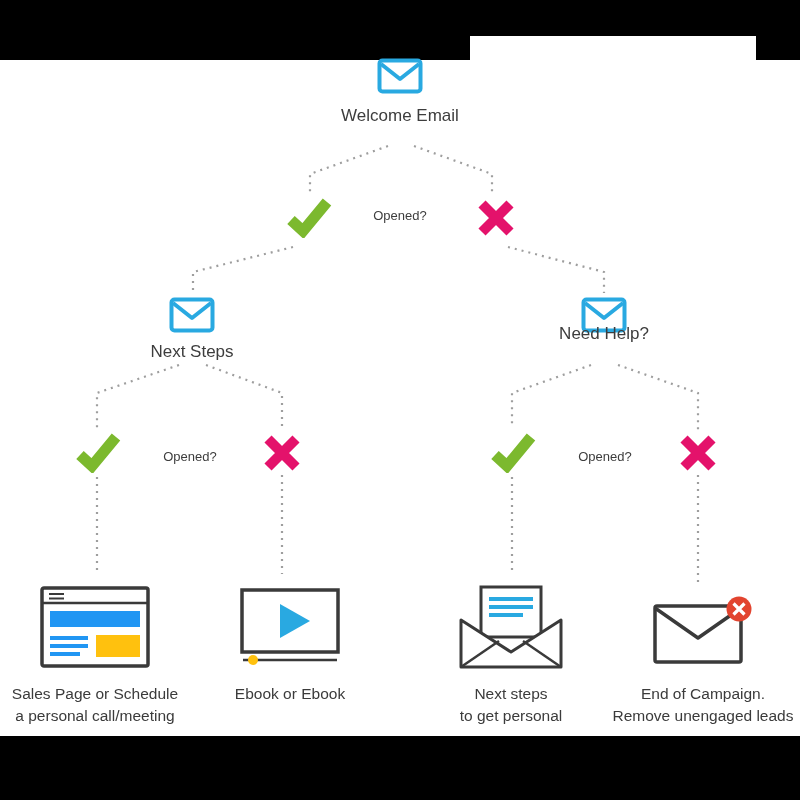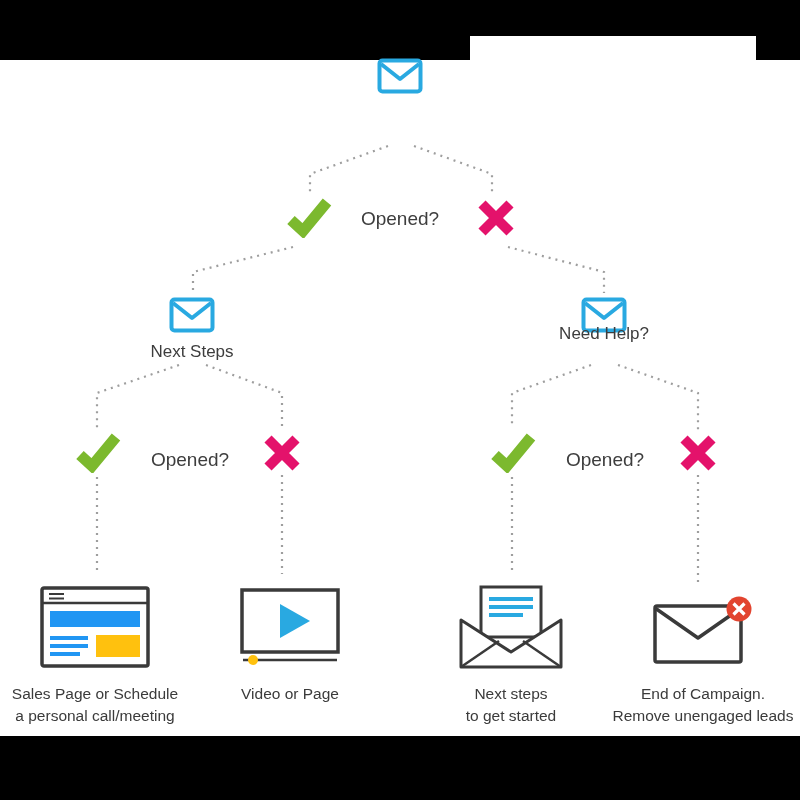--- a/index.html
+++ b/index.html
@@ -3,21 +3,21 @@
 <meta charset="utf-8">
 <style>
   html,body{margin:0;padding:0;background:#000;}
   #stage{
     position:relative;width:800px;height:800px;background:#ffffff;
     overflow:hidden;font-family:"Liberation Sans", sans-serif;color:#3d3d3d;
   }
   .abs{position:absolute;}
   .bar{position:absolute;background:#000;}
   .node-label{position:absolute;text-align:center;font-size:17px;color:#3d3d3d;}
-  .question{position:absolute;text-align:center;font-size:19px;color:#3d3d3d;}
+  .question{position:absolute;text-align:center;font-size:13px;color:#3d3d3d;}
   .caption{position:absolute;text-align:center;font-size:15.5px;line-height:22px;color:#3b3b3b;}
   svg{display:block;}
   #connectors{position:absolute;left:0;top:0;pointer-events:none;}
   .dotted{fill:none;stroke:#9e9e9e;stroke-width:2.2;stroke-dasharray:2 5;}
 </style>
 </head>
 <body>
 
 <div id="stage">
 
@@ -40,20 +40,21 @@
     <path class="dotted" d="M512,477 L512,570"></path>
     <path class="dotted" d="M698,475 L698,582"></path>
   </svg>
 
   <div class="abs" style="left:377px;top:58px;">
     <svg width="46" height="36" viewBox="0 0 46 36">
       <rect x="2.5" y="2.5" width="41" height="31" rx="3" fill="#fff" stroke="#29A9E1" stroke-width="4"></rect>
       <path d="M4,6 L23,21 L42,6" fill="none" stroke="#29A9E1" stroke-width="4" stroke-linejoin="round"></path>
     </svg>
   </div>
+  <div class="node-label" style="left:300px;top:106px;width:200px;">Welcome Email</div>
 
   <div class="abs" style="left:286px;top:196px;">
     <svg width="46" height="42" viewBox="0 0 46 42">
       <path d="M5,24 L17,35 L41,6" fill="none" stroke="#7CB92E" stroke-width="11"></path>
     </svg>
   </div>
   <div class="question" style="left:345px;top:208px;width:110px;">Opened?</div>
   <div class="abs" style="left:477px;top:199px;">
     <svg width="38" height="38" viewBox="0 0 38 38">
       <path d="M5,5 L33,33 M33,5 L5,33" stroke="#E4126B" stroke-width="10"></path>
@@ -120,37 +121,37 @@
 
   <div class="abs" style="left:240px;top:588px;">
     <svg width="100" height="78" viewBox="0 0 100 78">
       <rect x="2" y="2" width="96" height="62" fill="#fff" stroke="#3A3A3A" stroke-width="3.5"></rect>
       <polygon points="40,16 40,50 70,33" fill="#29A9E1"></polygon>
       <line x1="3" y1="72" x2="97" y2="72" stroke="#3A3A3A" stroke-width="2.5"></line>
       <circle cx="13" cy="72" r="5" fill="#FFC10E"></circle>
     </svg>
   </div>
   <div class="caption" style="left:185px;top:683px;width:210px;">
-    <div>Video or Page</div>
+    <div>Ebook or Ebook</div>
   </div>
 
   <div class="abs" style="left:459px;top:584px;">
     <svg width="104" height="86" viewBox="0 0 104 86">
       <rect x="22" y="3" width="60" height="50" fill="#fff" stroke="#3A3A3A" stroke-width="3"></rect>
       <rect x="30" y="13" width="44" height="4" fill="#29A9E1"></rect>
       <rect x="30" y="21" width="44" height="4" fill="#29A9E1"></rect>
       <rect x="30" y="29" width="34" height="4" fill="#29A9E1"></rect>
       <path d="M2,36 L52,68 L102,36 L102,83 L2,83 Z" fill="#fff" stroke="#3A3A3A" stroke-width="3" stroke-linejoin="round"></path>
       <path d="M2,83 L40,57" fill="none" stroke="#3A3A3A" stroke-width="2.5"></path>
       <path d="M102,83 L64,57" fill="none" stroke="#3A3A3A" stroke-width="2.5"></path>
     </svg>
   </div>
   <div class="caption" style="left:406px;top:683px;width:210px;">
     <div>Next steps</div>
-    <div>to get started</div>
+    <div>to get personal</div>
   </div>
 
   <div class="abs" style="left:652px;top:596px;">
     <svg width="104" height="70" viewBox="0 0 104 70">
       <rect x="3" y="10" width="86" height="56" rx="2" fill="#fff" stroke="#3A3A3A" stroke-width="3.5"></rect>
       <path d="M3,12 L46,42 L89,12" fill="none" stroke="#3A3A3A" stroke-width="3.5" stroke-linejoin="round"></path>
       <circle cx="87" cy="13" r="12.5" fill="#E2442F"></circle>
       <path d="M81.5,7.5 L92.5,18.5 M92.5,7.5 L81.5,18.5" stroke="#ffffff" stroke-width="3.2"></path>
     </svg>
   </div>

